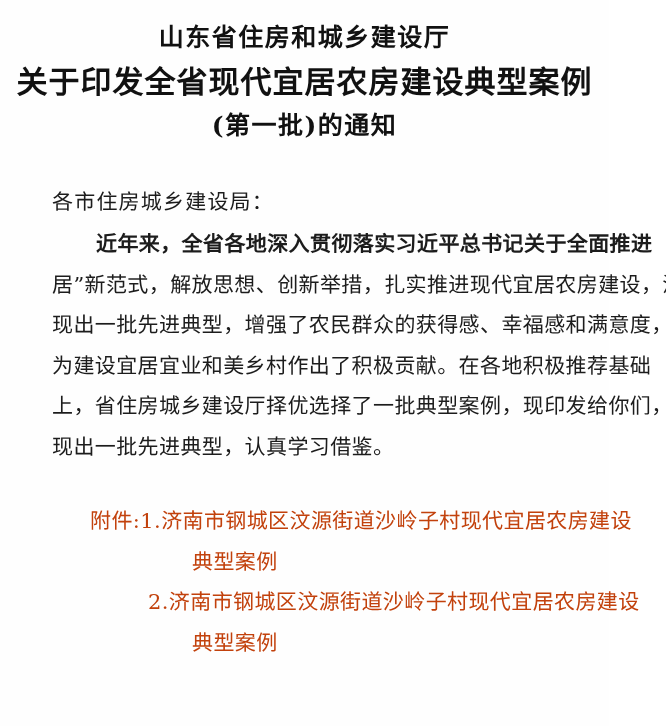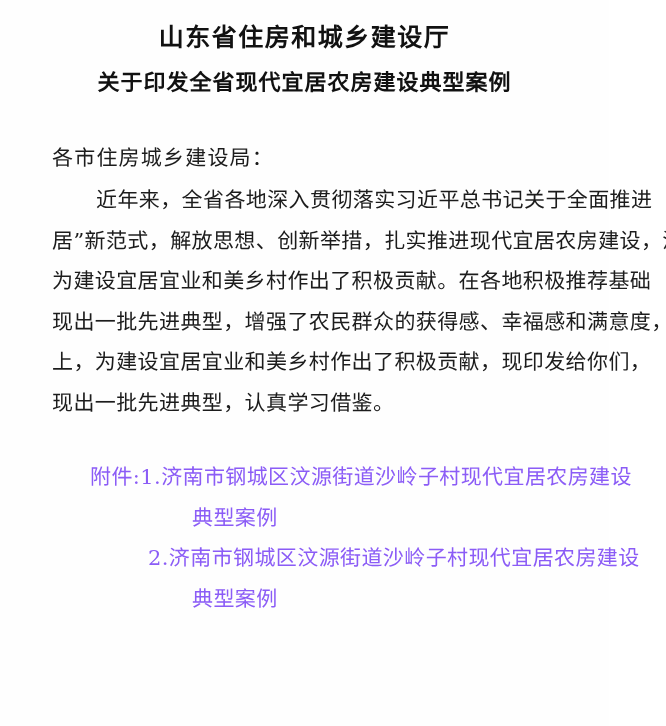--- a/index.html
+++ b/index.html
@@ -31,21 +31,21 @@
   .title-line {
     font-weight: bold;
     font-size: 25px;
     line-height: 44px;
     letter-spacing: 1.5px;
     color: #111111;
     white-space: nowrap;
   }
   .title-line.t2 {
     letter-spacing: 1px;
-    font-size: 22px;
+    font-size: 31px;
   }
 
   
   .body-block {
     margin-top: 34px;
     padding: 0 69px 0 52px;
   }
   .salutation {
     font-size: 21px;
     line-height: 40px;
@@ -60,30 +60,31 @@
     text-align: justify;
     text-justify: inter-character;
     margin-top: 2px;
   }
   .para-line {
     white-space: nowrap;
     display: block;
   }
   .para-line.indent {
     text-indent: 44px;
+    font-weight: bold;
   }
 
   
   .attachments {
     margin-top: 34px;
     padding: 0 40px 0 52px;
     font-size: 21px;
     line-height: 40.5px;
     letter-spacing: 0.4px;
-    color: #8b5cf6;
+    color: #c2410c;
   }
   .attach-first-line {
     white-space: nowrap;
     padding-left: 38px;
   }
   .attach-item-line {
     white-space: nowrap;
     padding-left: 96px;
   }
   .attach-cont-line {
@@ -92,31 +93,32 @@
   }
 </style>
 </head>
 <body>
 
 <div class="page">
 
   <div class="title-block">
     <div class="title-line t1">山东省住房和城乡建设厅</div>
     <div class="title-line t2">关于印发全省现代宜居农房建设典型案例</div>
+    <div class="title-line t3">(第一批)的通知</div>
   </div>
 
   <div class="body-block">
     <div class="salutation">各市住房城乡建设局：</div>
 
     <div class="para">
       <span class="para-line indent">近年来，全省各地深入贯彻落实习近平总书记关于全面推进</span>
       <span class="para-line">居”新范式，解放思想、创新举措，扎实推进现代宜居农房建设，涌</span>
+      <span class="para-line">现出一批先进典型，增强了农民群众的获得感、幸福感和满意度，</span>
       <span class="para-line">为建设宜居宜业和美乡村作出了积极贡献。在各地积极推荐基础</span>
-      <span class="para-line">现出一批先进典型，增强了农民群众的获得感、幸福感和满意度，</span>
-      <span class="para-line">上，为建设宜居宜业和美乡村作出了积极贡献，现印发给你们，</span>
+      <span class="para-line">上，省住房城乡建设厅择优选择了一批典型案例，现印发给你们，</span>
       <span class="para-line">现出一批先进典型，认真学习借鉴。</span>
     </div>
   </div>
 
   <div class="attachments">
     <div class="attach-first-line"><span>附件:</span><span>1.</span><span>济南市钢城区汶源街道沙岭子村现代宜居农房建设</span></div>
     <div class="attach-cont-line">典型案例</div>
     <div class="attach-item-line"><span>2.</span><span>济南市钢城区汶源街道沙岭子村现代宜居农房建设</span></div>
     <div class="attach-cont-line">典型案例</div>
   </div>

